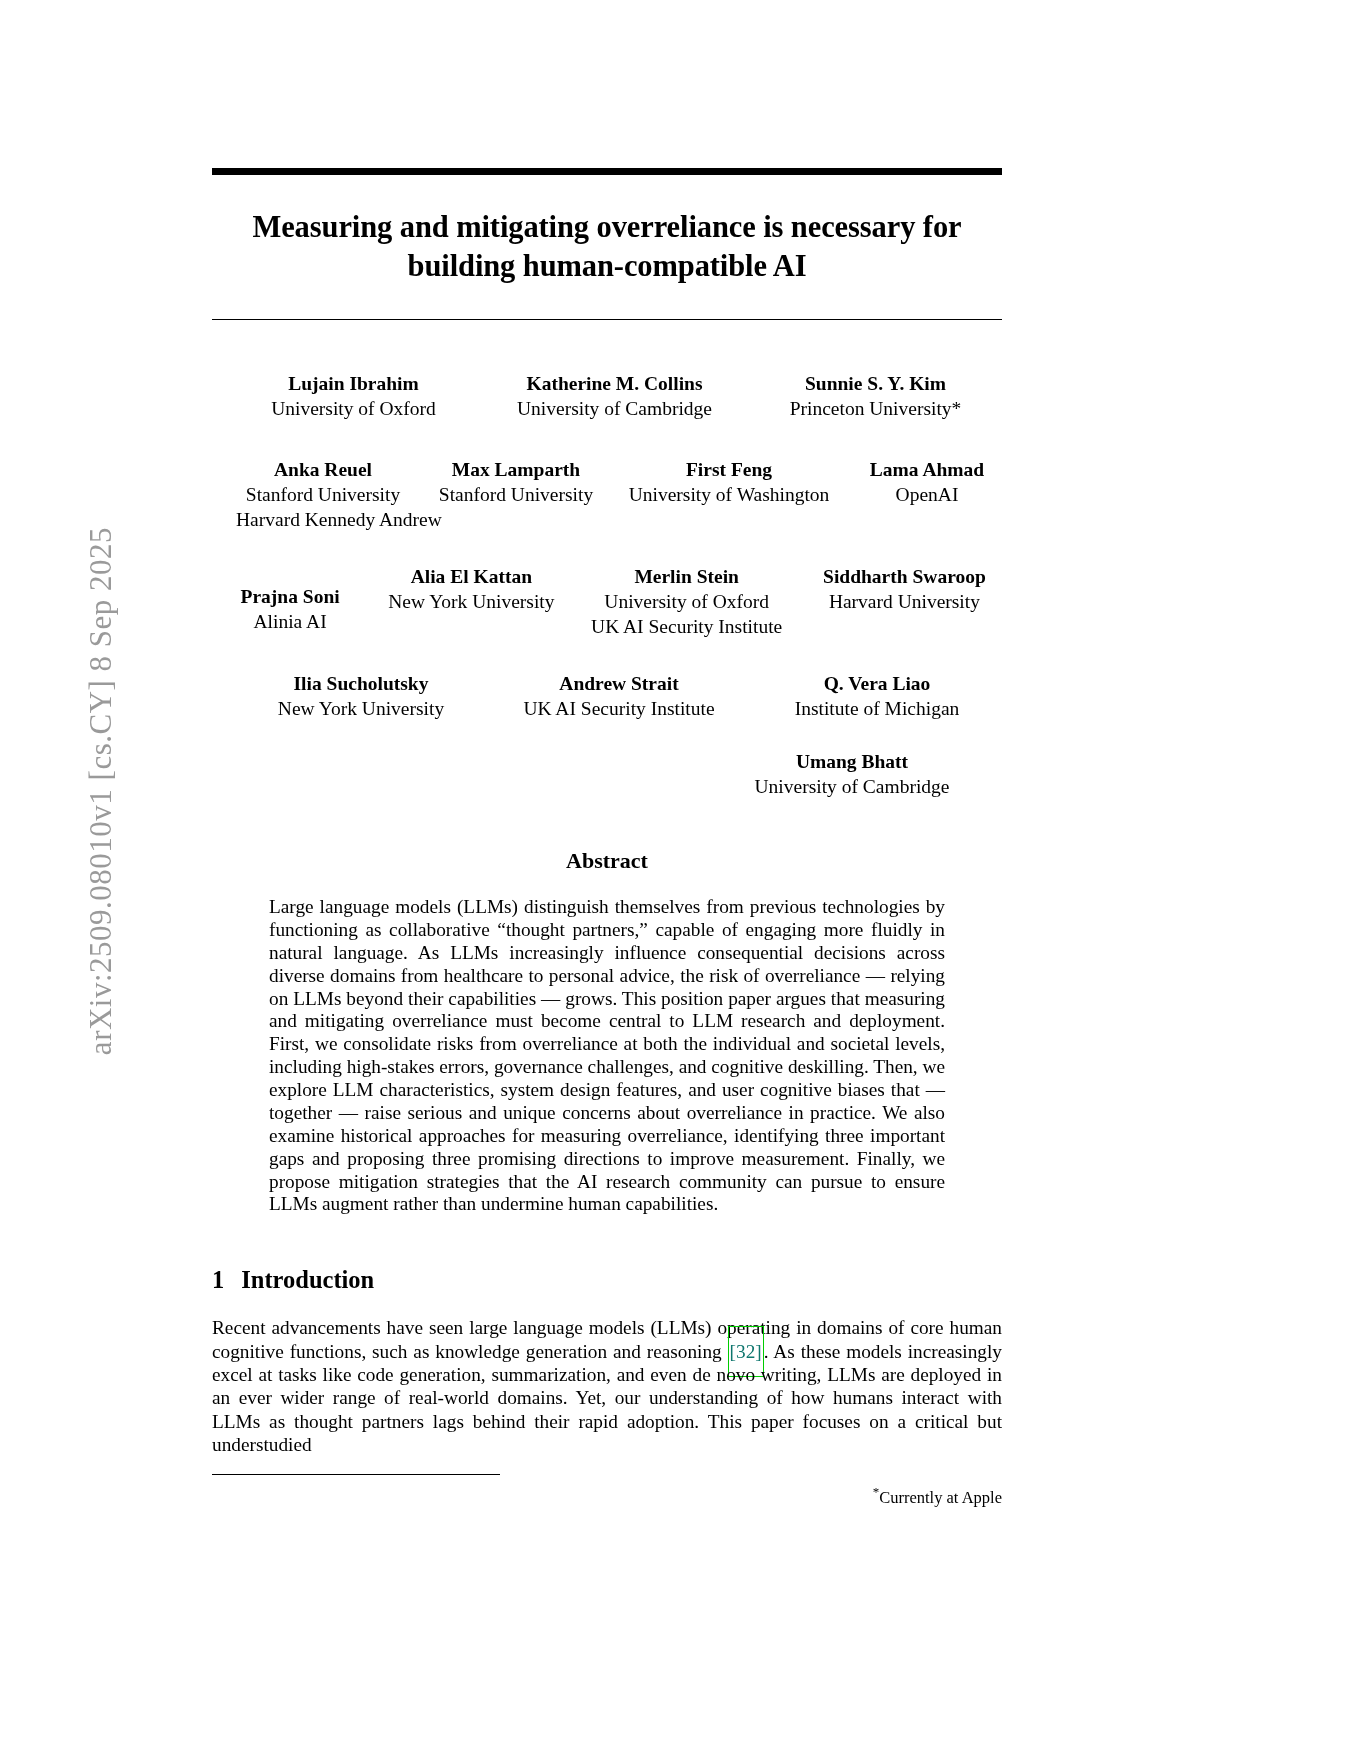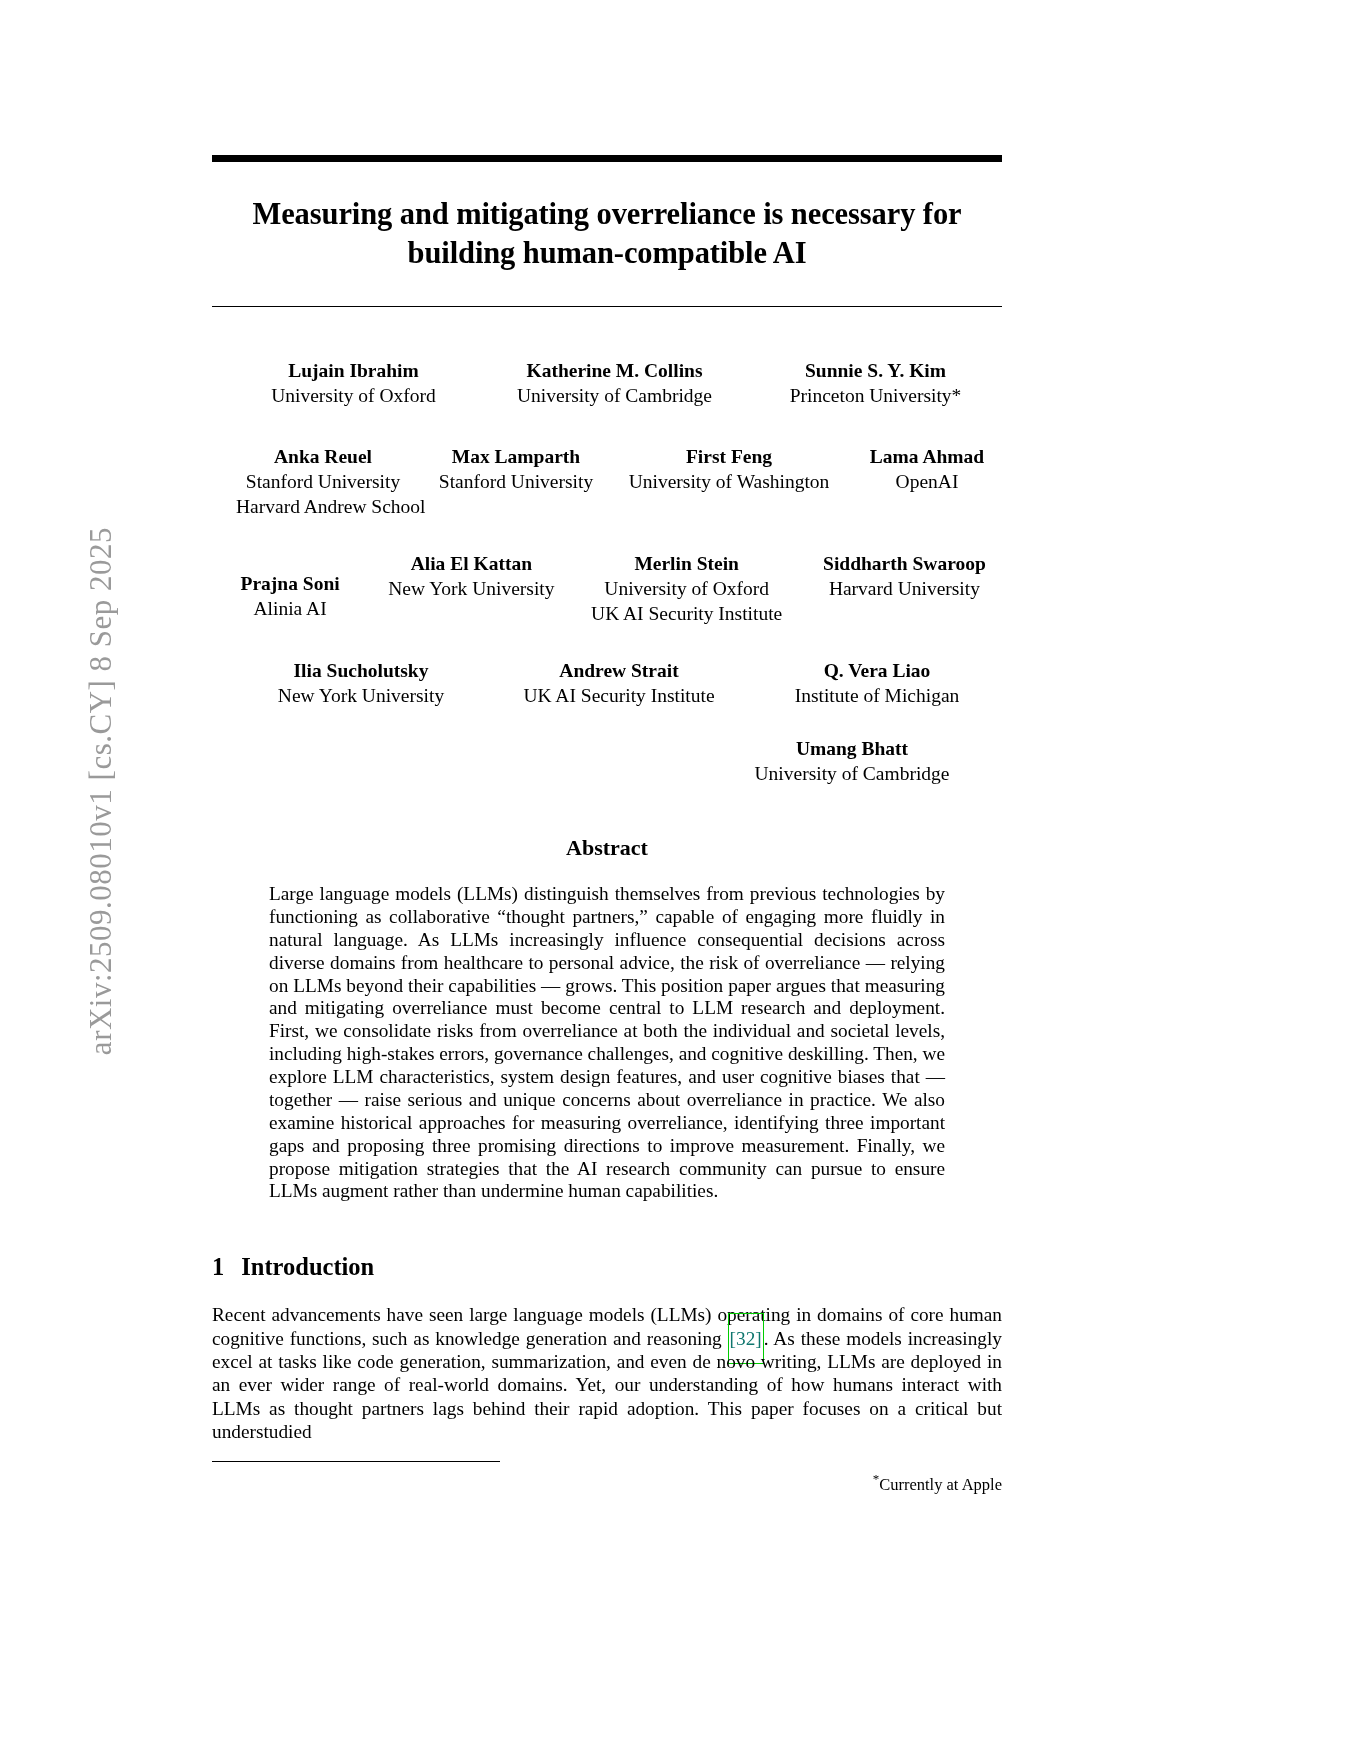--- a/index.html
+++ b/index.html
@@ -29,21 +29,21 @@
     font-size: 31px;
     letter-spacing: 0.5px;
     color: #9a9a9a;
     white-space: nowrap;
   }
 
   
   #page {
     position: absolute;
     left: 212px;
-    top: 0;
+    top: 13px;
     width: 790px;
     height: 1424px;
   }
 
   .rule-top {
     margin-top: 155px;
     height: 7px;
     background: #000000;
     width: 100%;
   }
@@ -204,21 +204,21 @@
       <div class="author">
         <div class="author-name">Sunnie S. Y. Kim</div>
         <div class="author-aff">Princeton University*</div>
       </div>
     </div>
 
     <div class="author-row row-2">
       <div class="author w1">
         <div class="author-name">Anka Reuel</div>
         <div class="author-aff">Stanford University</div>
-        <div class="author-aff">Harvard Andrew School</div>
+        <div class="author-aff">Harvard Kennedy Andrew</div>
       </div>
       <div class="author w2">
         <div class="author-name">Max Lamparth</div>
         <div class="author-aff">Stanford University</div>
       </div>
       <div class="author w3">
         <div class="author-name">First Feng</div>
         <div class="author-aff">University of Washington</div>
       </div>
       <div class="author w4">

